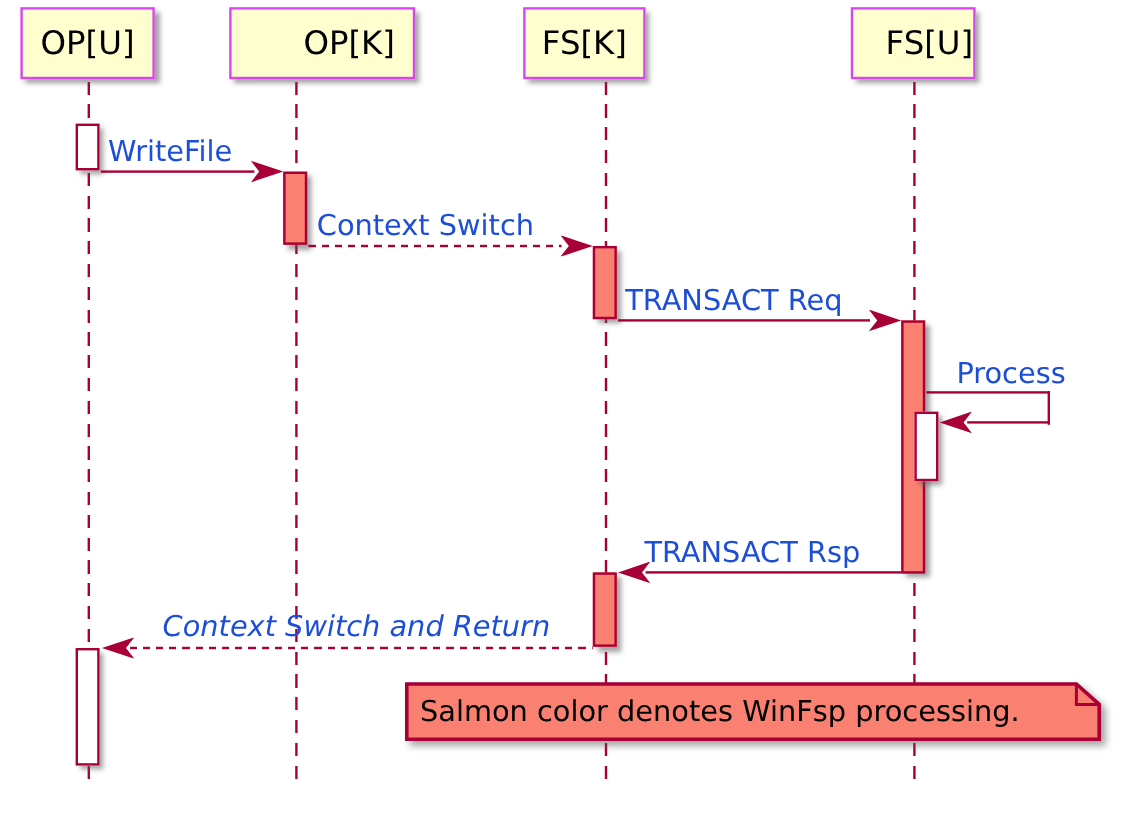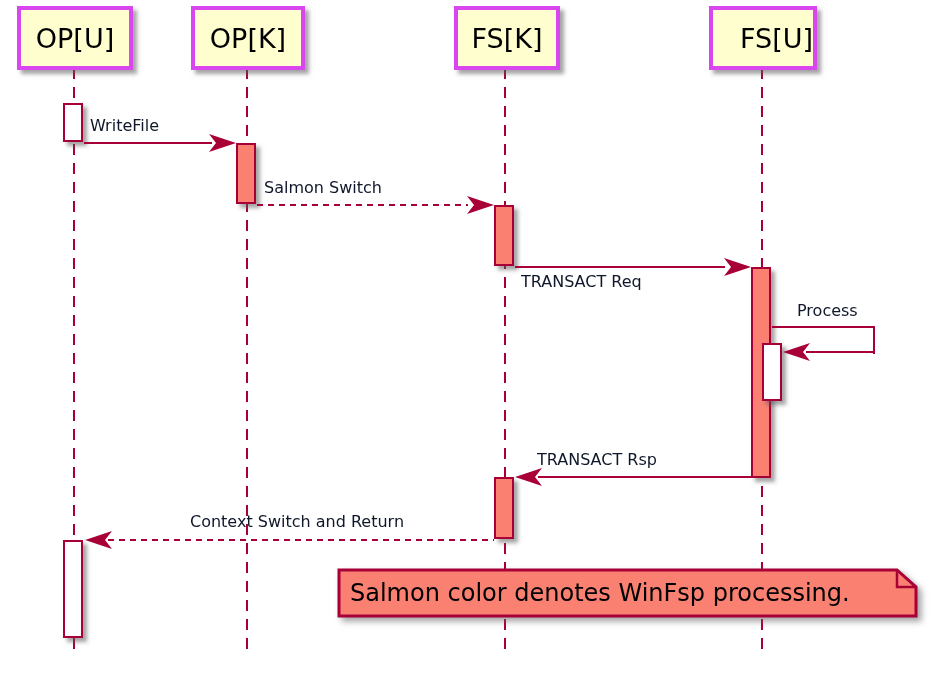--- a/index.html
+++ b/index.html
@@ -14,21 +14,21 @@
     overflow: hidden;
     font-family: "DejaVu Sans", "Liberation Sans", sans-serif;
   }
 
   
   .pbox {
     position: absolute;
     top: 6px;
     height: 56px;
     background: #FEFECE;
-    border: 4px solid #d946ef;
+    border: 2px solid #d946ef;
     box-shadow: 4px 4px 4px rgba(90,90,90,0.55);
     display: flex;
     align-items: center;
     justify-content: center;
     font-size: 27px;
     color: #000000;
     z-index: 3;
   }
 
   
@@ -80,23 +80,23 @@
     height: 18px;
     background: #A80036;
     z-index: 6;
   }
   .head.right { clip-path: polygon(0% 0%, 100% 50%, 0% 100%, 26% 50%); }
   .head.left  { clip-path: polygon(100% 0%, 0% 50%, 100% 100%, 74% 50%); }
 
   
   .msg-label {
     position: absolute;
-    font-size: 16px;
+    font-size: 24px;
     line-height: 30px;
-    color: #0f172a;
+    color: #1d4ed8;
     white-space: nowrap;
     z-index: 7;
   }
 
   
   .note-wrap {
     position: absolute;
     left: 337px;
     top: 568px;
     width: 582px;
@@ -120,24 +120,24 @@
     color: #000000;
     white-space: nowrap;
   }
 </style>
 </head>
 <body>
 
 <div class="pbox" style="left:17px;  width:108px;">
   <span>OP[U]</span>
 </div>
-<div class="pbox" style="left:191px; width:106px;">
+<div class="pbox" style="left:191px; width:106px;padding-left:45px;">
   <span>OP[K]</span>
 </div>
-<div class="pbox" style="left:454px; width:98px;">
+<div class="pbox" style="left:436px; width:98px;">
   <span>FS[K]</span>
 </div>
 <div class="pbox" style="left:709px; width:100px;justify-content:flex-end;">
   <span>FS[U]</span>
 </div>
 
 <div class="lifeline" style="left:73px;"></div>
 <div class="lifeline" style="left:246px;"></div>
 <div class="lifeline" style="left:504px;"></div>
 <div class="lifeline" style="left:761px;"></div>
@@ -147,39 +147,39 @@
 <div class="abar salmon" style="left:494px; top:205px; height:57px;"></div>
 <div class="abar salmon" style="left:751px; top:267px; height:207px;"></div>
 <div class="abar white" style="left:762px; top:343px; height:54px;"></div>
 <div class="abar salmon" style="left:494px; top:477px; height:58px;"></div>
 <div class="abar white" style="left:63px;  top:540px; height:94px;"></div>
 
 <div class="msg-label" style="left:90px; top:111px;">WriteFile</div>
 <div class="msg-line" style="left:84px; top:142px; width:128px;"></div>
 <div class="head right" style="left:209px; top:134px;"></div>
 
-<div class="msg-label" style="left:264px; top:173px;">Salmon Switch</div>
+<div class="msg-label" style="left:264px; top:173px;">Context Switch</div>
 <div class="msg-line dashed" style="left:257px; top:204px; width:211px;"></div>
 <div class="head right" style="left:467px; top:196px;"></div>
 
-<div class="msg-label" style="left:521px; top:235px;margin-top:32px;">TRANSACT Req</div>
+<div class="msg-label" style="left:521px; top:235px;">TRANSACT Req</div>
 <div class="msg-line" style="left:515px; top:266px; width:210px;"></div>
 <div class="head right" style="left:724px; top:258px;"></div>
 
 <div class="msg-label" style="left:797px; top:296px;text-align:right;">Process</div>
 <div class="msg-line" style="left:772px; top:326px; width:103px;"></div>
 <div class="msg-vline" style="left:873px; top:326px; height:28px;"></div>
 <div class="msg-line" style="left:806px; top:351px; width:69px;"></div>
 <div class="head left" style="left:783px; top:343px;"></div>
 
 <div class="msg-label" style="left:537px; top:445px; width:210px; text-align:left;">TRANSACT Rsp</div>
 <div class="msg-line" style="left:538px; top:476px; width:213px;"></div>
 <div class="head left" style="left:515px; top:468px;"></div>
 
-<div class="msg-label" style="left:107px; top:507px; width:380px; text-align:center;">Context Switch and Return</div>
+<div class="msg-label" style="left:107px; top:507px; width:380px; text-align:center;font-style:italic;">Context Switch and Return</div>
 <div class="msg-line dashed" style="left:108px; top:539px; width:386px;"></div>
 <div class="head left" style="left:85px; top:531px;"></div>
 
 <div class="note-wrap">
   <svg width="582" height="50" viewBox="0 0 582 50">
     <path d="M2,2 L560,2 L579,19 L579,48 L2,48 Z" fill="#FA8072" stroke="#A80036" stroke-width="3"></path>
     <path d="M560,2 L560,19 L579,19" fill="none" stroke="#A80036" stroke-width="2.5"></path>
   </svg>
   <div class="note-text">Salmon color denotes WinFsp processing.</div>
 </div>

